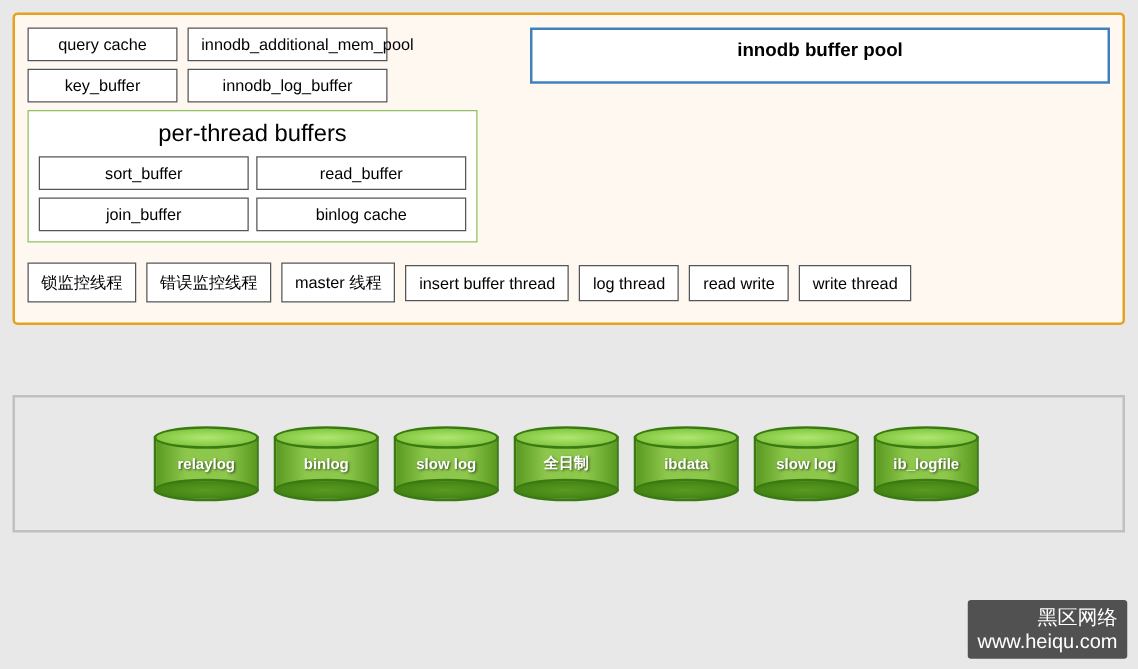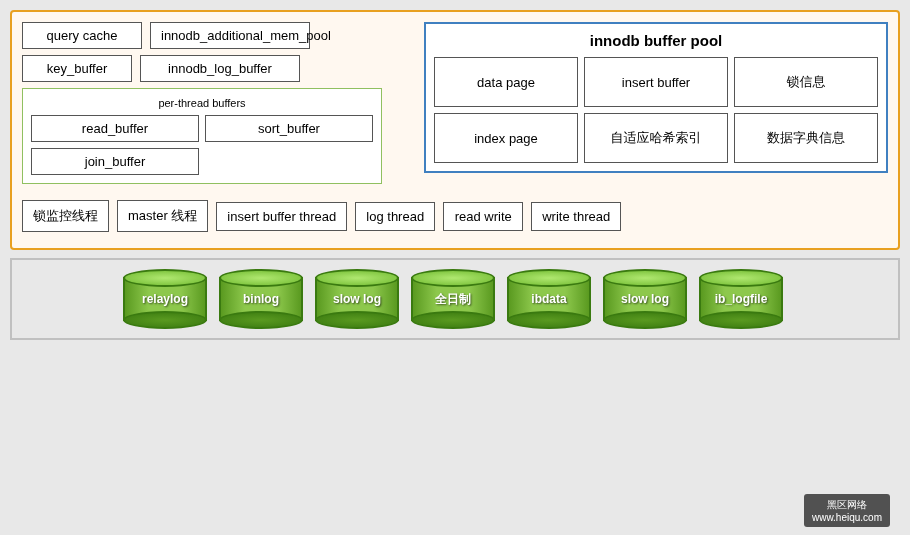--- a/index.html
+++ b/index.html
@@ -70,42 +70,42 @@
       padding: 5px 10px;
       text-align: center;
       width: 160px;
     }
 
     .key-buffer-box {
       border: 1px solid #555;
       background: white;
       padding: 5px 10px;
       text-align: center;
-      width: 110px;
+      width: 120px;
     }
 
     .innodb-log-box {
       border: 1px solid #555;
       background: white;
       padding: 5px 10px;
       text-align: center;
       width: 160px;
     }
 
     
     .per-thread-section {
       border: 1px solid #90c060;
       padding: 8px;
       background: white;
     }
 
     .per-thread-title {
       text-align: center;
       margin-bottom: 6px;
-      font-size: 11px;
+      font-size: 19px;
     }
 
     .per-thread-grid {
       display: grid;
       grid-template-columns: 1fr 1fr;
       gap: 6px;
     }
 
     .thread-box {
       border: 1px solid #555;
@@ -161,25 +161,26 @@
       padding: 6px 10px;
       text-align: center;
       background: white;
       min-width: 80px;
     }
 
     
     .bottom-section {
       border: 2px solid #c0c0c0;
       background: #e8e8e8;
-      padding: 1px 10px;
+      padding: 15px 10px;
       display: flex;
       gap: 8px;
       align-items: center;
       justify-content: center;
+      margin-top: 48px;
     }
 
     .full-drum {
       position: relative;
       width: 88px;
       height: 60px;
       margin: 8px 0;
     }
 
     .full-drum .body {
@@ -254,62 +255,48 @@
           </div>
           <div class="innodb-log-box box">
             <span>innodb_log_buffer</span>
           </div>
         </div>
 
         <div class="per-thread-section">
           <div class="per-thread-title">per-thread buffers</div>
           <div class="per-thread-grid">
             <div class="thread-box">
-              <span>read_buffer</span>
+              <span>sort_buffer</span>
             </div>
             <div class="thread-box">
-              <span>sort_buffer</span>
+              <span>read_buffer</span>
             </div>
             <div class="thread-box">
               <span>join_buffer</span>
             </div>
+            <div class="thread-box">
+              <span>binlog cache</span>
+            </div>
           </div>
         </div>
       </div>
 
       <div class="innodb-buffer-pool">
         <div class="innodb-title">innodb buffer pool</div>
-        <div class="pool-grid">
-          <div class="pool-box">
-            <span>data page</span>
-          </div>
-          <div class="pool-box">
-            <span>insert buffer</span>
-          </div>
-          <div class="pool-box">
-            <span>锁信息</span>
-          </div>
-          <div class="pool-box">
-            <span>index page</span>
-          </div>
-          <div class="pool-box">
-            <span>自适应哈希索引</span>
-          </div>
-          <div class="pool-box">
-            <span>数据字典信息</span>
-          </div>
-        </div>
       </div>
     </div>
 
     <div class="threads-row">
       <div class="thread-item">
         <span>锁监控线程</span>
       </div>
       <div class="thread-item">
+        <span>错误监控线程</span>
+      </div>
+      <div class="thread-item">
         <span>master 线程</span>
       </div>
       <div class="thread-item">
         <span>insert buffer thread</span>
       </div>
       <div class="thread-item">
         <span>log thread</span>
       </div>
       <div class="thread-item">
         <span>read write</span>
@@ -360,16 +347,16 @@
     <div class="full-drum">
       <div class="body"></div>
       <div class="top-ellipse"></div>
       <div class="bottom-ellipse"></div>
       <div class="label-text">ib_logfile</div>
     </div>
   </div>
 
 </div>
 
-<div style="position:fixed;bottom:8px;right:20px;background:rgba(0,0,0,0.65);color:white;padding:4px 8px;border-radius:3px;font-size:10px;text-align:center;">
+<div style="position:fixed;bottom:8px;right:8px;background:rgba(0,0,0,0.65);color:white;padding:4px 8px;border-radius:3px;font-size:16px;text-align:right;">
   <div>黑区网络</div>
   <div>www.heiqu.com</div>
 </div>
 
 </body></html>

